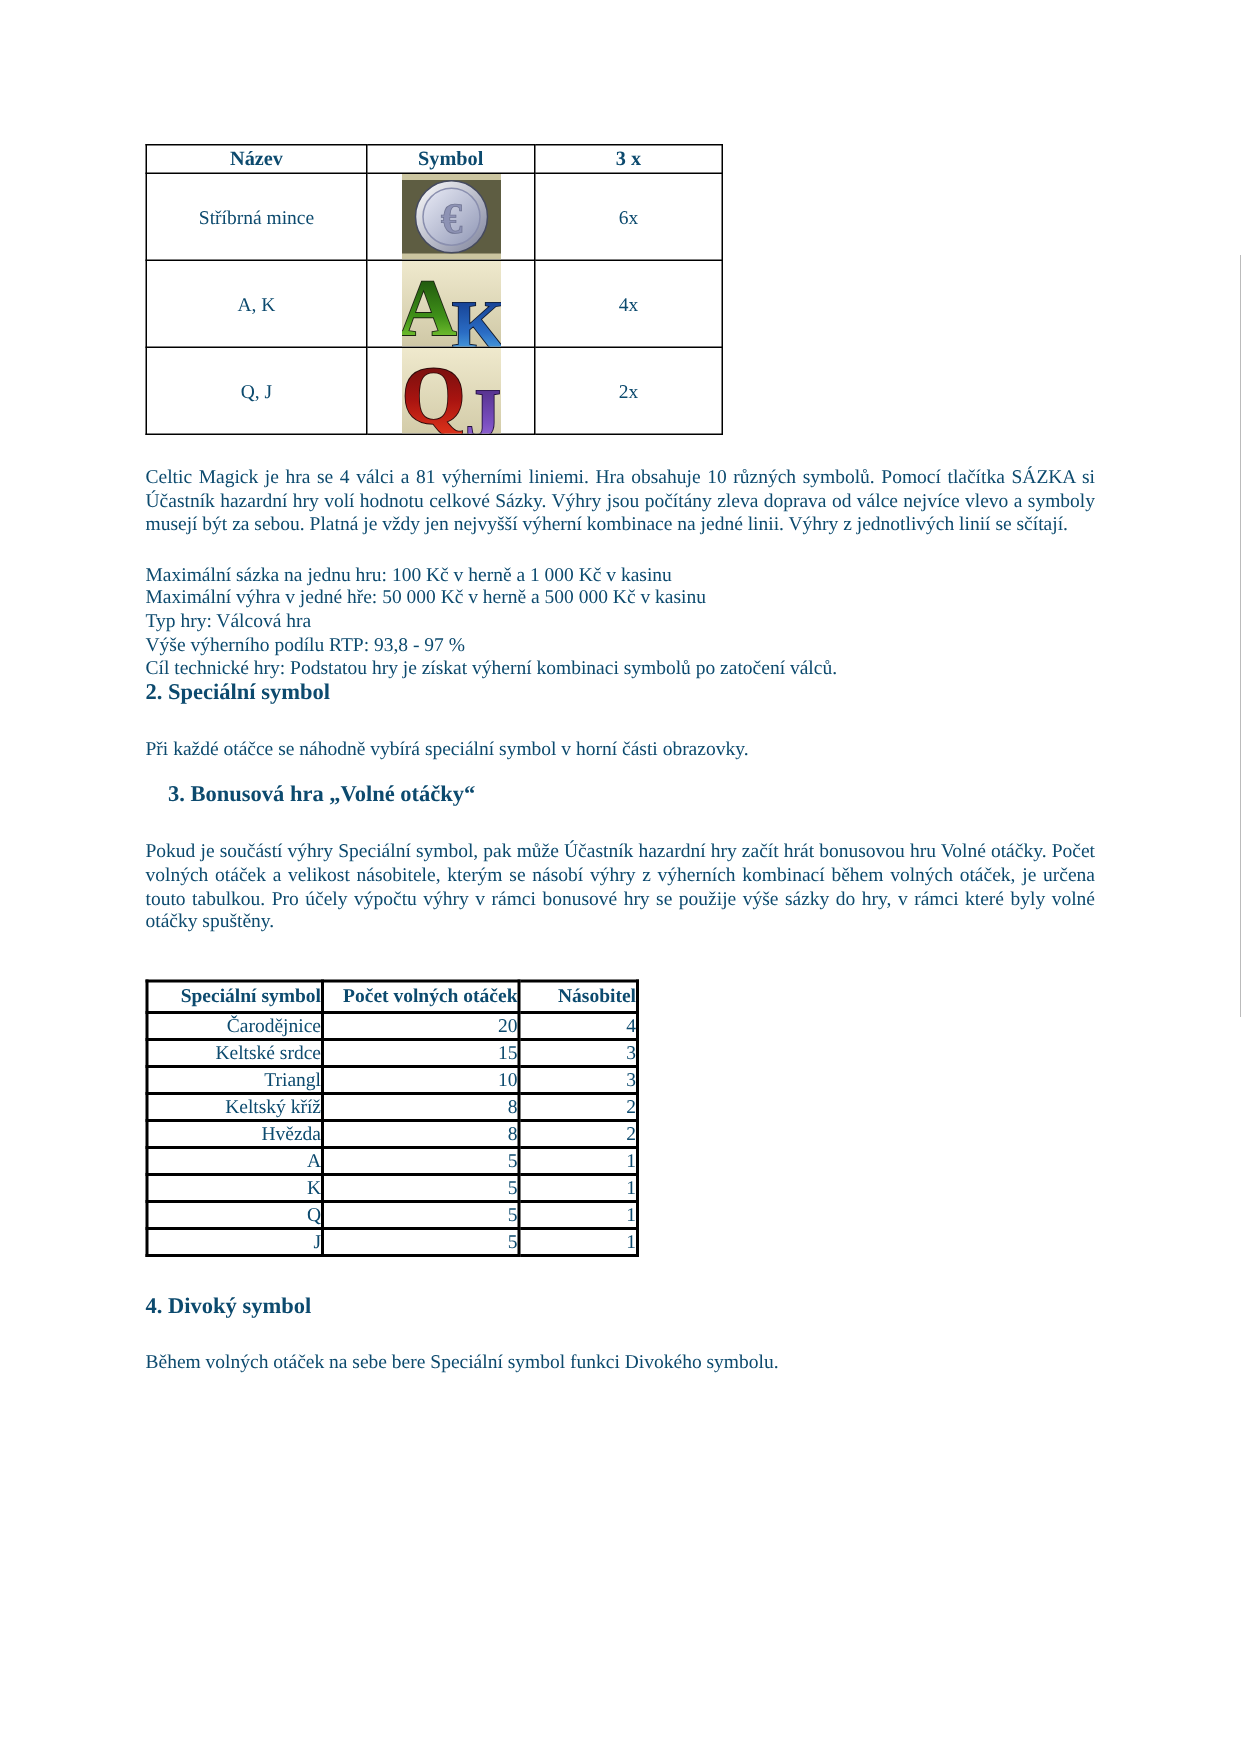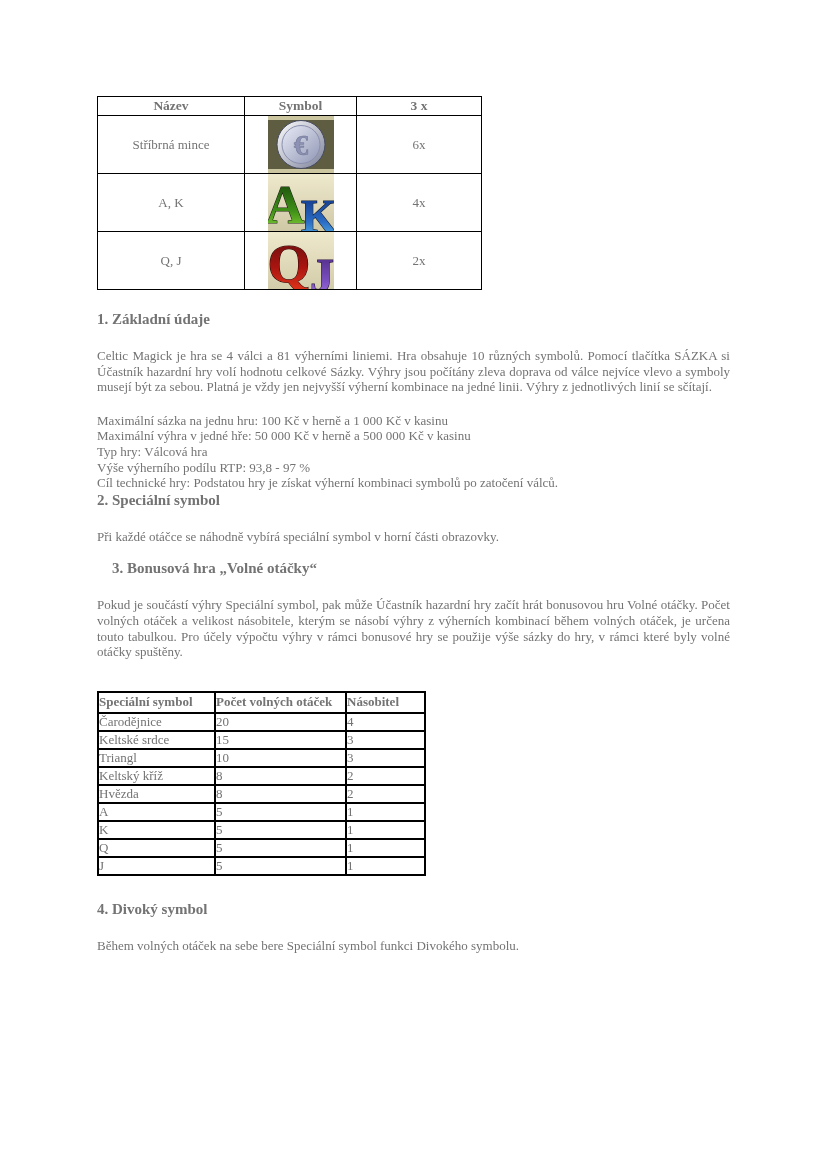--- a/index.html
+++ b/index.html
@@ -1,18 +1,18 @@
 <!DOCTYPE html>
 <html><head>
 <meta charset="utf-8">
 <style>
   html,body { margin:0; padding:0; background:#888; }
   .page {
     width:827px; height:1169px; margin:0 auto; background:#ffffff;
-    font-family:"Liberation Serif", serif; color:#737373;
+    font-family:"Liberation Serif", serif; color:#0c4a6e;
     box-sizing:border-box; padding:96px 97px 0 97px;
     position:relative; overflow:hidden;
   }
 
   
   table.symbols { border-collapse:collapse; table-layout:fixed; }
   table.symbols th, table.symbols td {
     border:1px solid #000; text-align:center; vertical-align:middle;
     padding:0; font-size:13px;
   }
@@ -40,21 +40,21 @@
   .body-par {
     margin:20px 0 0 0; font-size:13px; line-height:15.6px;
   }
   .just { text-align:justify; }
   .info-lines { margin-top:18px; font-size:13px; line-height:15.6px; }
   .info-line { white-space:nowrap; }
 
   
   table.bonus { border-collapse:collapse; table-layout:fixed; margin-top:31px; }
   table.bonus th, table.bonus td {
-    border:2px solid #000; text-align:left; vertical-align:middle;
+    border:2px solid #000; text-align:right; vertical-align:middle;
     padding:0; font-size:13px; line-height:16px; height:16px;
   }
   table.bonus th { font-weight:bold; height:19px; font-size:13px; }
   table.bonus col.b1 { width:117px; }
   table.bonus col.b2 { width:131px; }
   table.bonus col.b3 { width:79px; }
 </style>
 </head>
 <body>
 
@@ -148,21 +148,20 @@
             <text x="21" y="50" font-size="55" text-anchor="middle" font-family="Liberation Serif, serif" font-weight="bold" fill="url(#gRed)" stroke="#2e0a0a" stroke-width="1.2" paint-order="stroke">Q</text>
             <text x="54" y="60" font-size="48" text-anchor="middle" font-family="Liberation Serif, serif" font-weight="bold" fill="url(#gPurple)" stroke="#241040" stroke-width="1.2" paint-order="stroke">J</text>
           </svg>
         </td>
         <td class="mult-cell">2x</td>
       </tr>
     </tbody>
   </table>
 
 
-  <h2 class="sec-heading h1m">1. Základní údaje</h2>
   <p class="body-par just">Celtic Magick je hra se 4 válci a 81 výherními liniemi. Hra obsahuje 10 různých symbolů. Pomocí tlačítka SÁZKA si Účastník hazardní hry volí hodnotu celkové Sázky. Výhry jsou počítány zleva doprava od válce nejvíce vlevo a symboly musejí být za sebou. Platná je vždy jen nejvyšší výherní kombinace na jedné linii. Výhry z jednotlivých linií se sčítají.</p>
   <div class="info-lines">
     <div class="info-line">Maximální sázka na jednu hru: 100 Kč v herně a 1 000 Kč v kasinu</div>
     <div class="info-line">Maximální výhra v jedné hře: 50 000 Kč v herně a 500 000 Kč v kasinu</div>
     <div class="info-line">Typ hry: Válcová hra</div>
     <div class="info-line">Výše výherního podílu RTP: 93,8 - 97 %</div>
     <div class="info-line">Cíl technické hry: Podstatou hry je získat výherní kombinaci symbolů po zatočení válců.</div>
   </div>
 
   <h2 class="sec-heading h2m">2. Speciální symbol</h2>

